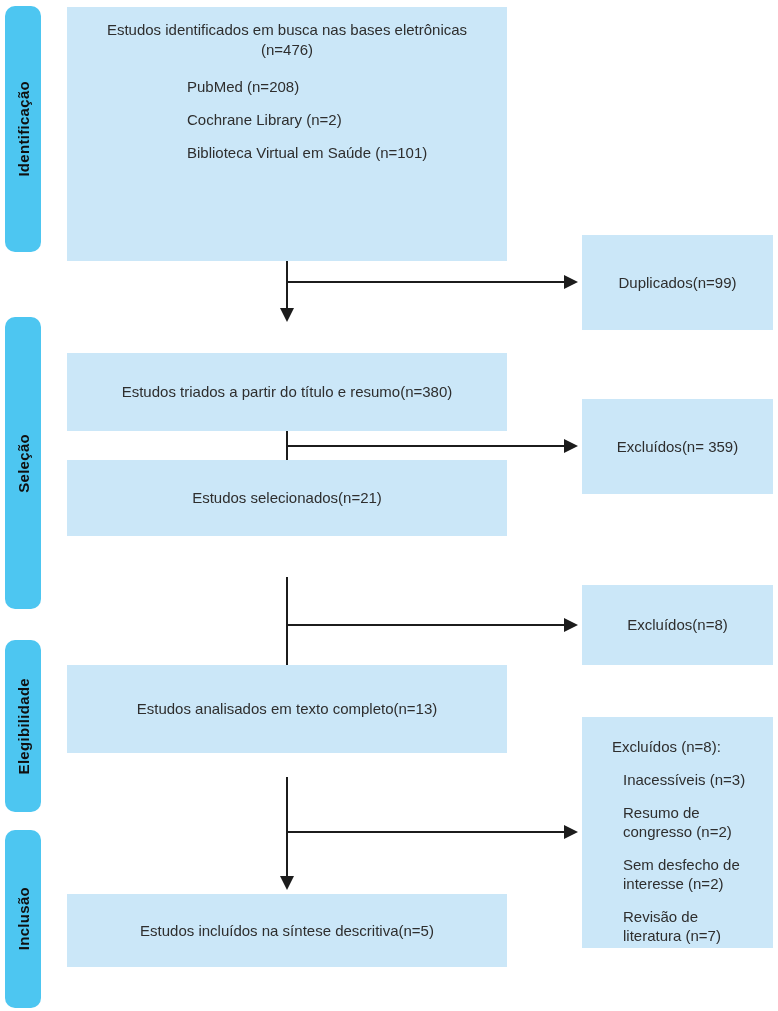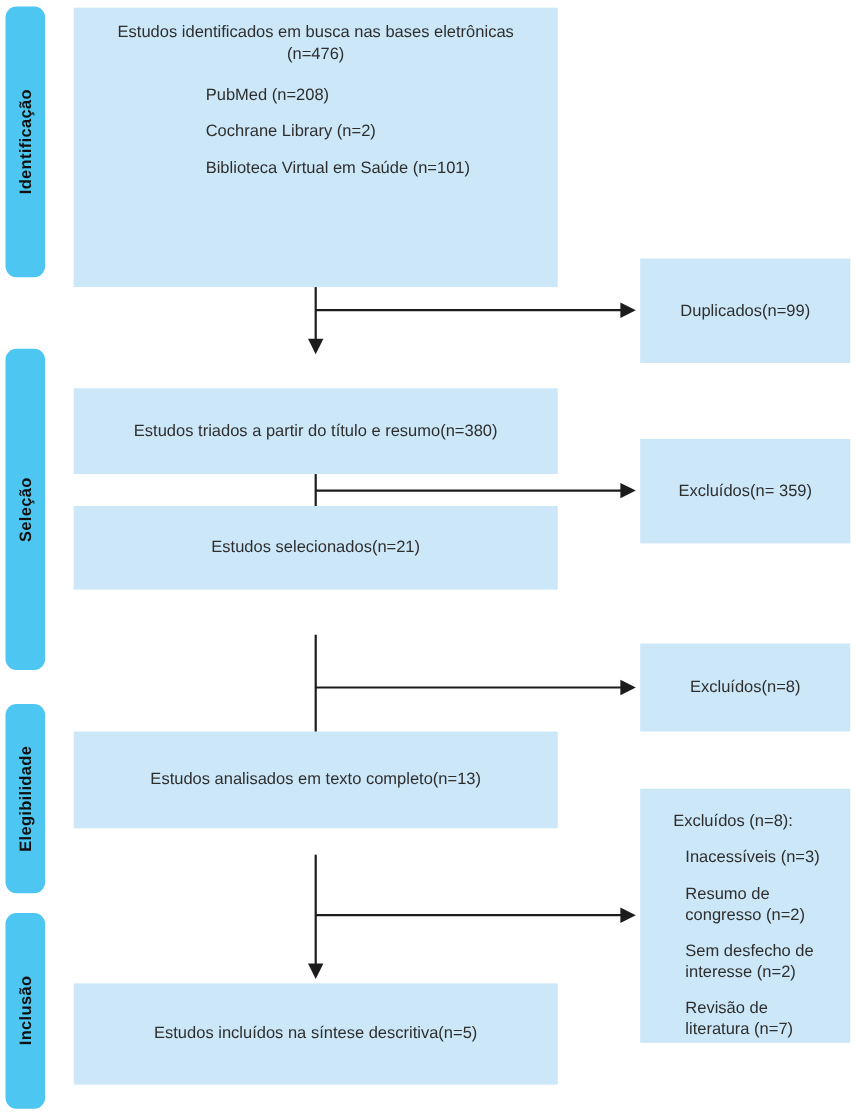--- a/index.html
+++ b/index.html
@@ -106,21 +106,21 @@
   <div class="box main-box center-box" style="top:460px;height:76px;">
     <div>Estudos selecionados</div>
     <div>(n=21)</div>
   </div>
 
   <div class="box main-box center-box" style="top:665px;height:88px;">
     <div>Estudos analisados em texto completo</div>
     <div>(n=13)</div>
   </div>
 
-  <div class="box main-box center-box" style="top:894px;height:92px;">
+  <div class="box main-box center-box" style="top:894px;height:73px;">
     <div>Estudos incluídos na síntese descritiva</div>
     <div>(n=5)</div>
   </div>
 
   <div class="box side-box center-box" style="top:235px;height:95px;">
     <div>Duplicados</div>
     <div>(n=99)</div>
   </div>
 
   <div class="box side-box center-box" style="top:399px;height:95px;">

